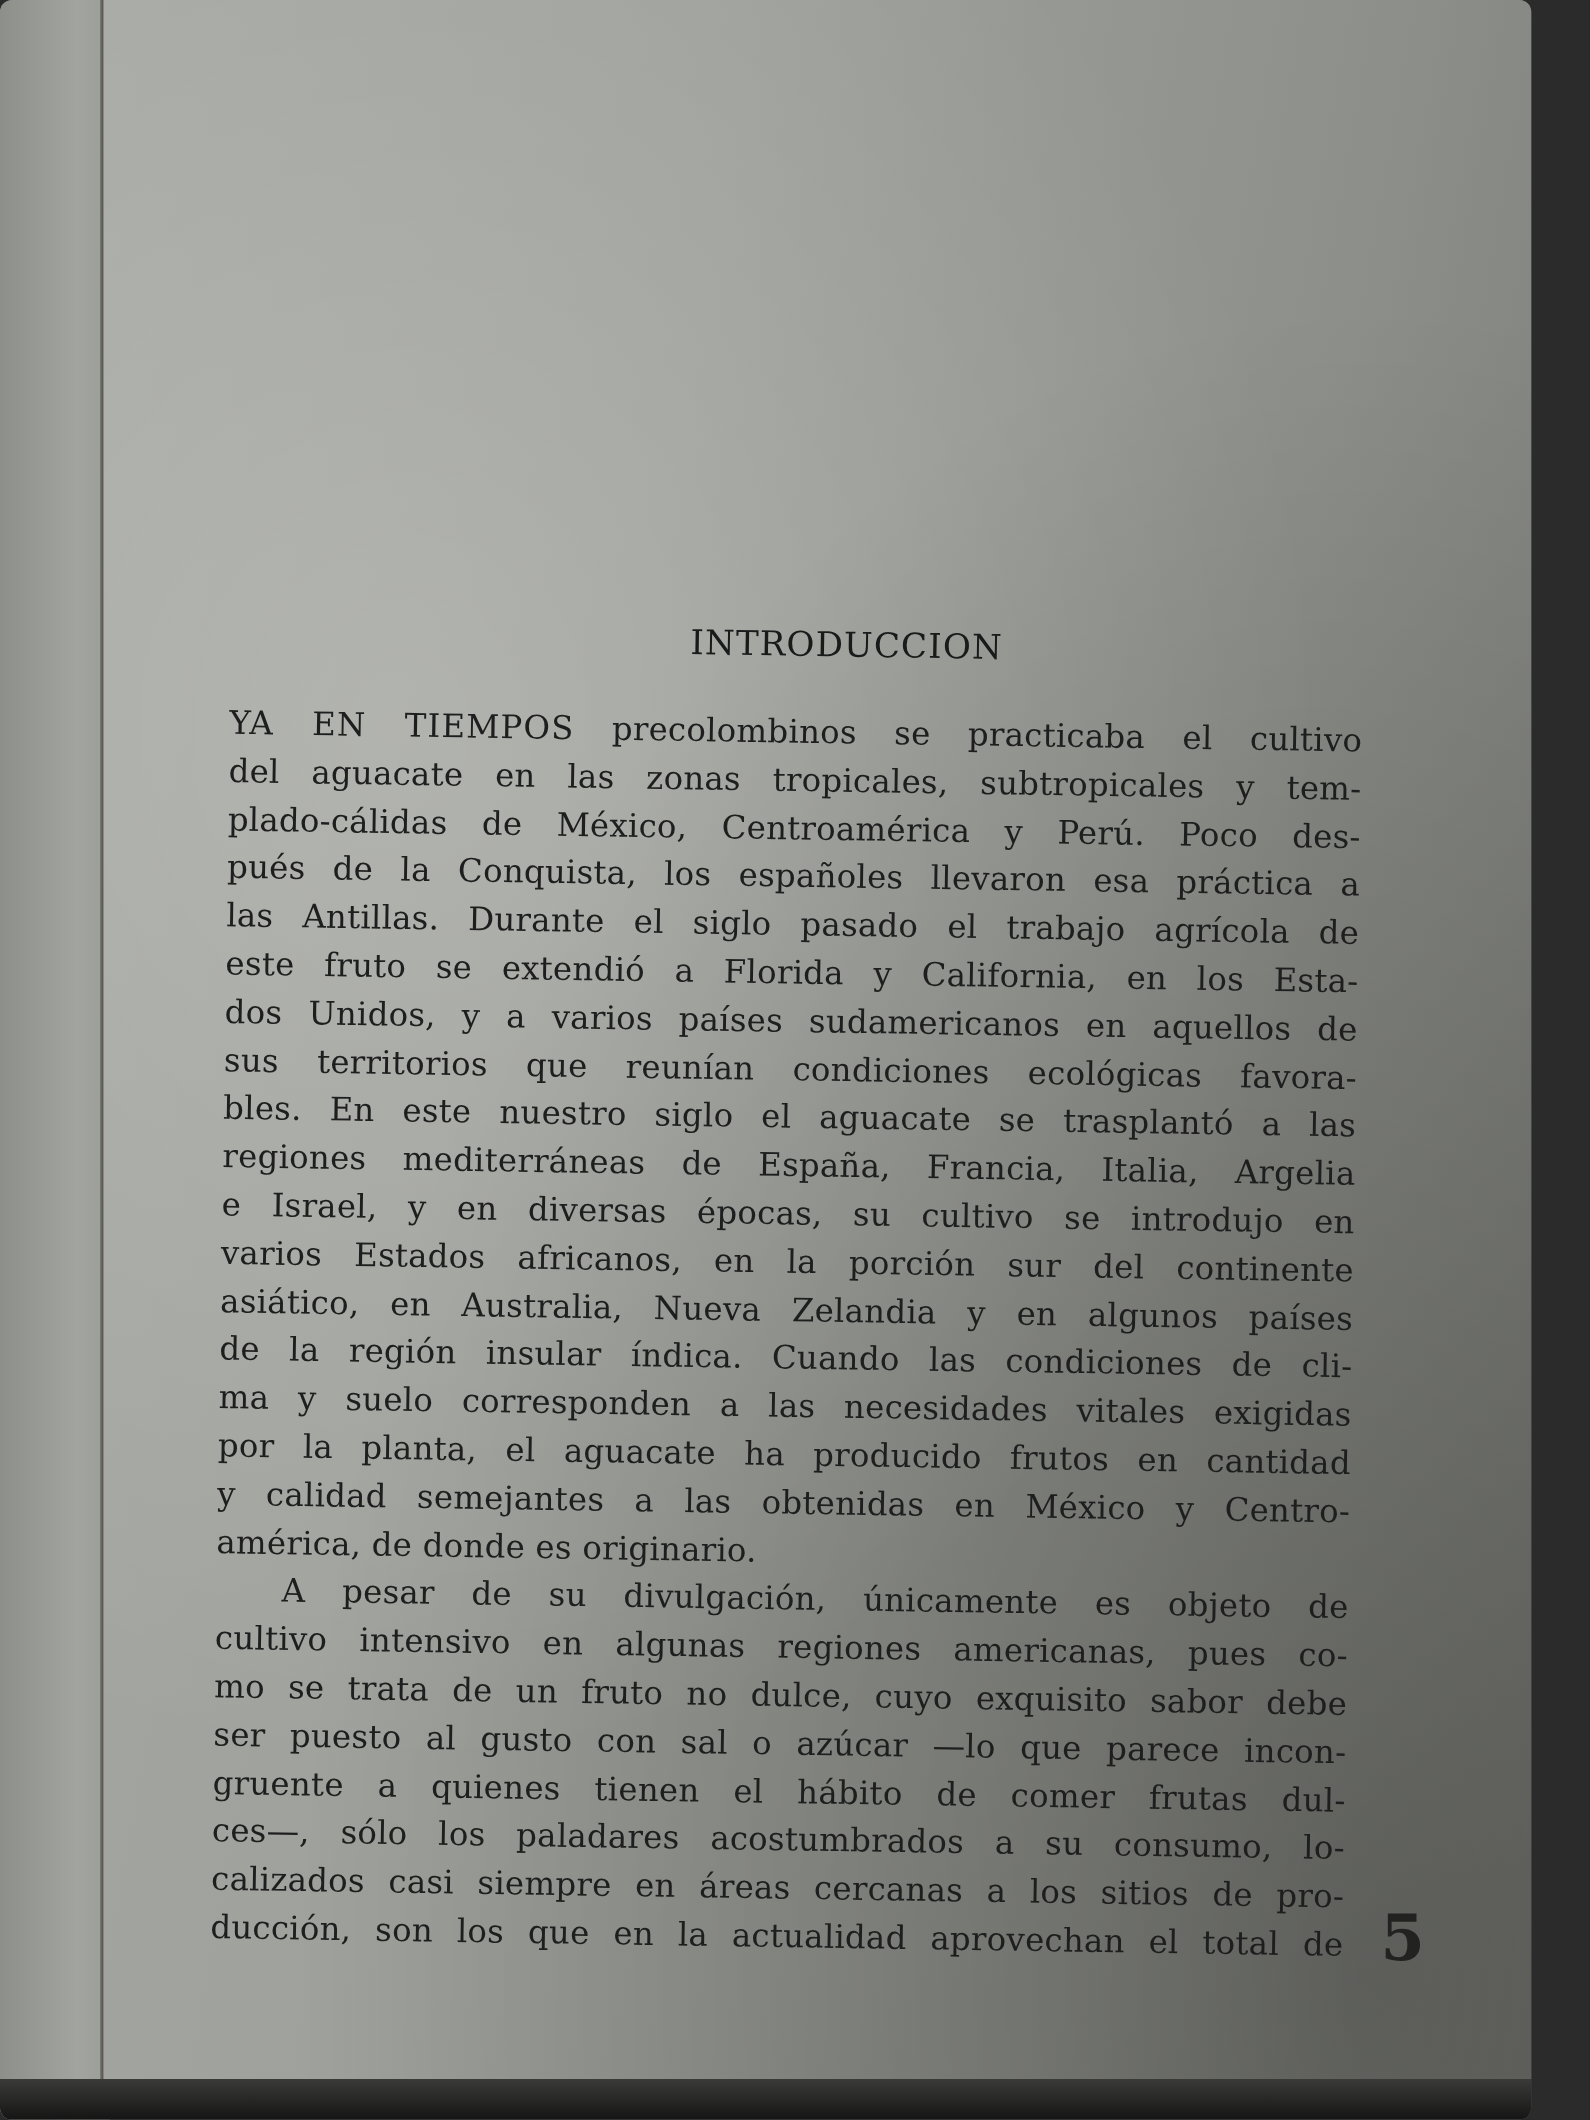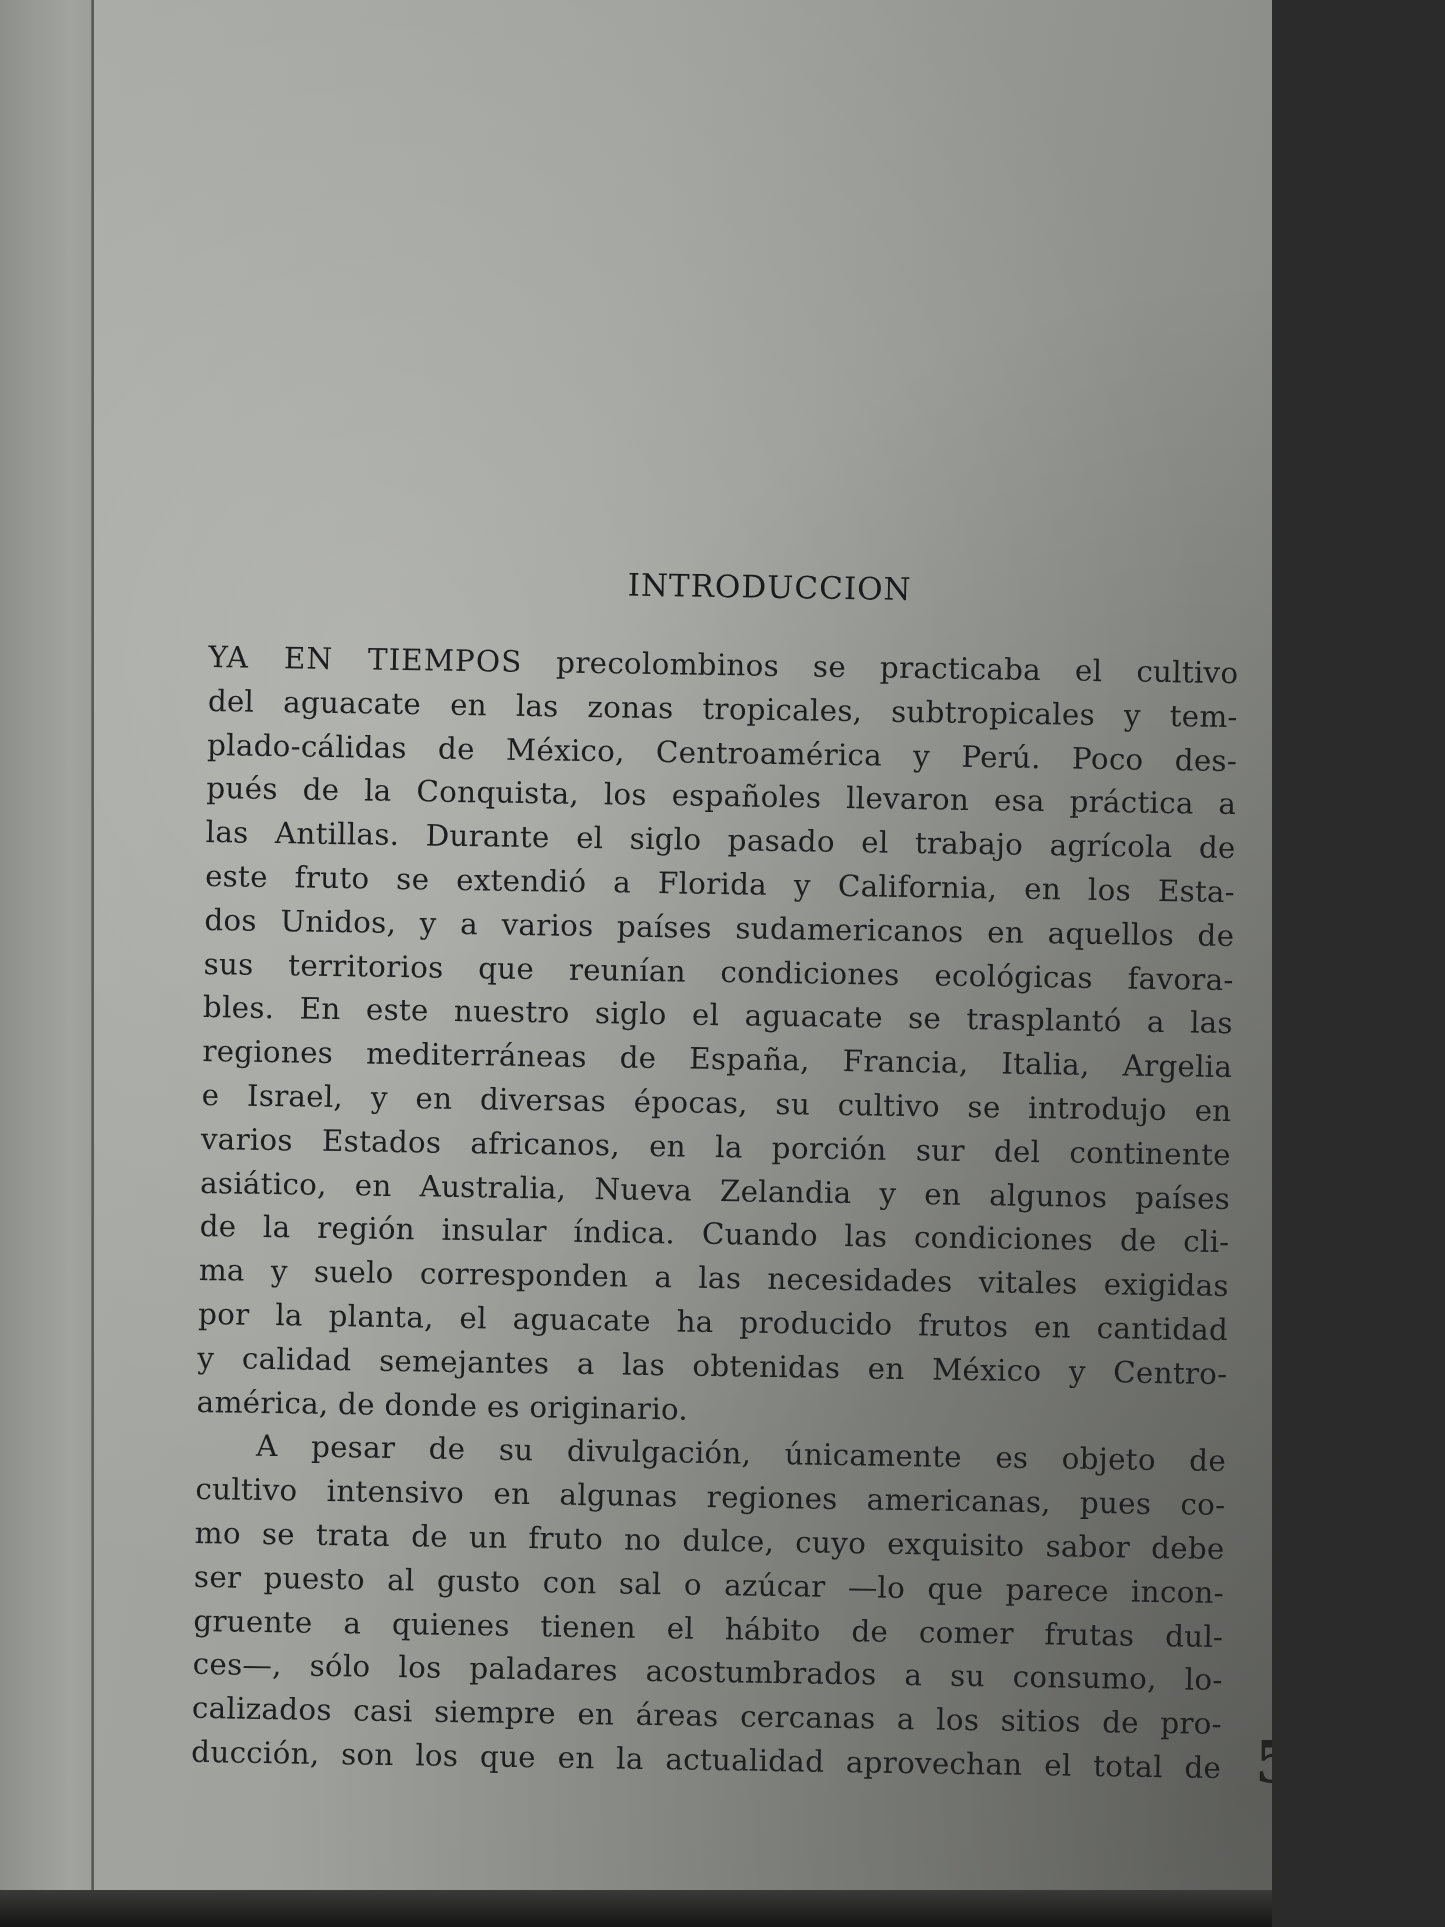--- a/index.html
+++ b/index.html
@@ -5,24 +5,25 @@
     html, body {
       margin: 0;
       padding: 0;
       width: 1445px;
       height: 1927px;
       overflow: hidden;
       background: #2a2b2a;
     }
     .scene {
       position: relative;
-      width: 1272px;
+      width: 1392px;
       height: 1927px;
       overflow: hidden;
       background: linear-gradient(180deg, #7e807d 0%, #767875 60%, #5e5f5c 100%);
+      border-radius: 11px;
     }
     .prev-page {
       position: absolute;
       left: 0; top: 0;
       width: 100px; height: 1927px;
       background: linear-gradient(90deg, #8d8f8a 0%, #a2a49f 70%, #9b9d97 100%);
     }
     .page {
       position: absolute;
       left: 92px; top: 0;

